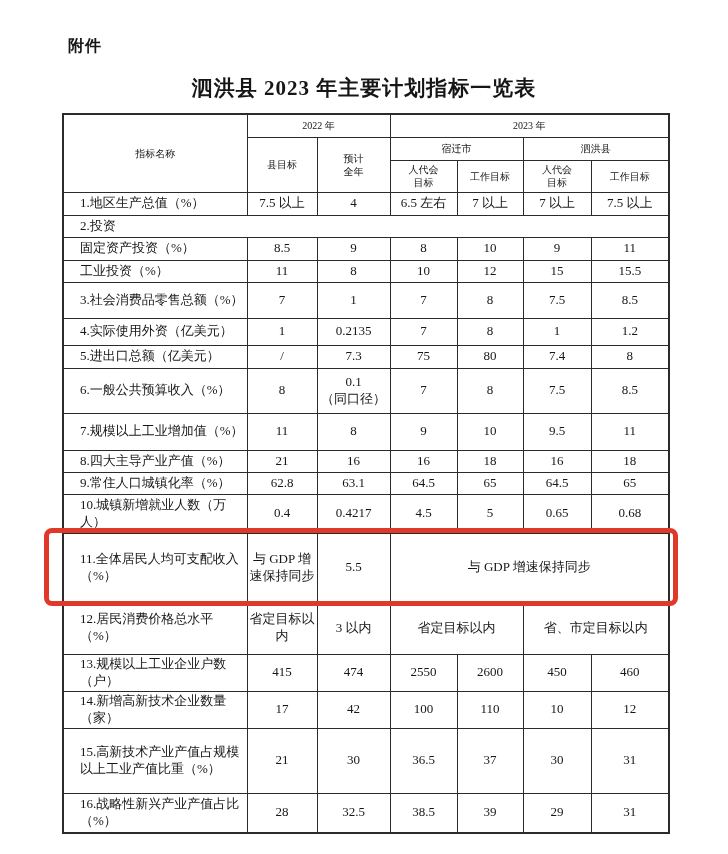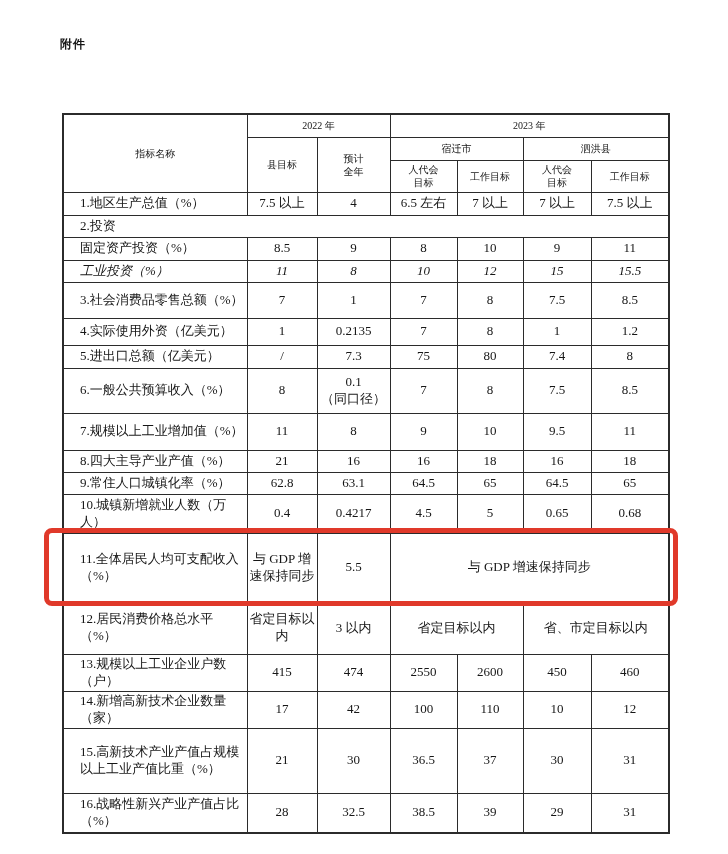--- a/index.html
+++ b/index.html
@@ -8,24 +8,24 @@
     position: relative;
     width: 728px;
     height: 854px;
     background: #ffffff;
     font-family: "Liberation Serif", "DejaVu Serif", serif;
     color: #161616;
     overflow: hidden;
   }
   .attachment {
     position: absolute;
-    left: 60px;
+    left: 68px;
     top: 36px;
     font-family: "Liberation Sans", "DejaVu Sans", sans-serif;
-    font-size: 12px;
+    font-size: 16px;
     font-weight: 700;
     letter-spacing: 1px;
   }
   .doc-title {
     position: absolute;
     top: 74px;
     left: 0;
     width: 100%;
     text-align: center;
     font-size: 21px;
@@ -71,20 +71,21 @@
     pointer-events: none;
   }
 </style>
 </head>
 <body>
 
 <div class="page">
 
   <div class="attachment">附件</div>
 
+  <div class="doc-title">泗洪县 2023 年主要计划指标一览表</div>
 
   <table class="indicator-table">
     <colgroup>
       <col style="width:184px">
       <col style="width:70px">
       <col style="width:73px">
       <col style="width:67px">
       <col style="width:66px">
       <col style="width:68px">
       <col style="width:78px">
@@ -126,21 +127,21 @@
         </tr>
         <tr style="height: 23px;">
           <td class="label">固定资产投资（%）</td>
           <td class="val">8.5</td>
           <td class="val">9</td>
           <td class="val">8</td>
           <td class="val">10</td>
           <td class="val">9</td>
           <td class="val">11</td>
         </tr>
-        <tr style="height: 22px; font-style: italic;">
+        <tr style="height: 22px;">
           <td class="label">工业投资（%）</td>
           <td class="val">11</td>
           <td class="val">8</td>
           <td class="val">10</td>
           <td class="val">12</td>
           <td class="val">15</td>
           <td class="val">15.5</td>
         </tr>
         <tr style="height: 36px;">
           <td class="label">3.社会消费品零售总额（%）</td>

